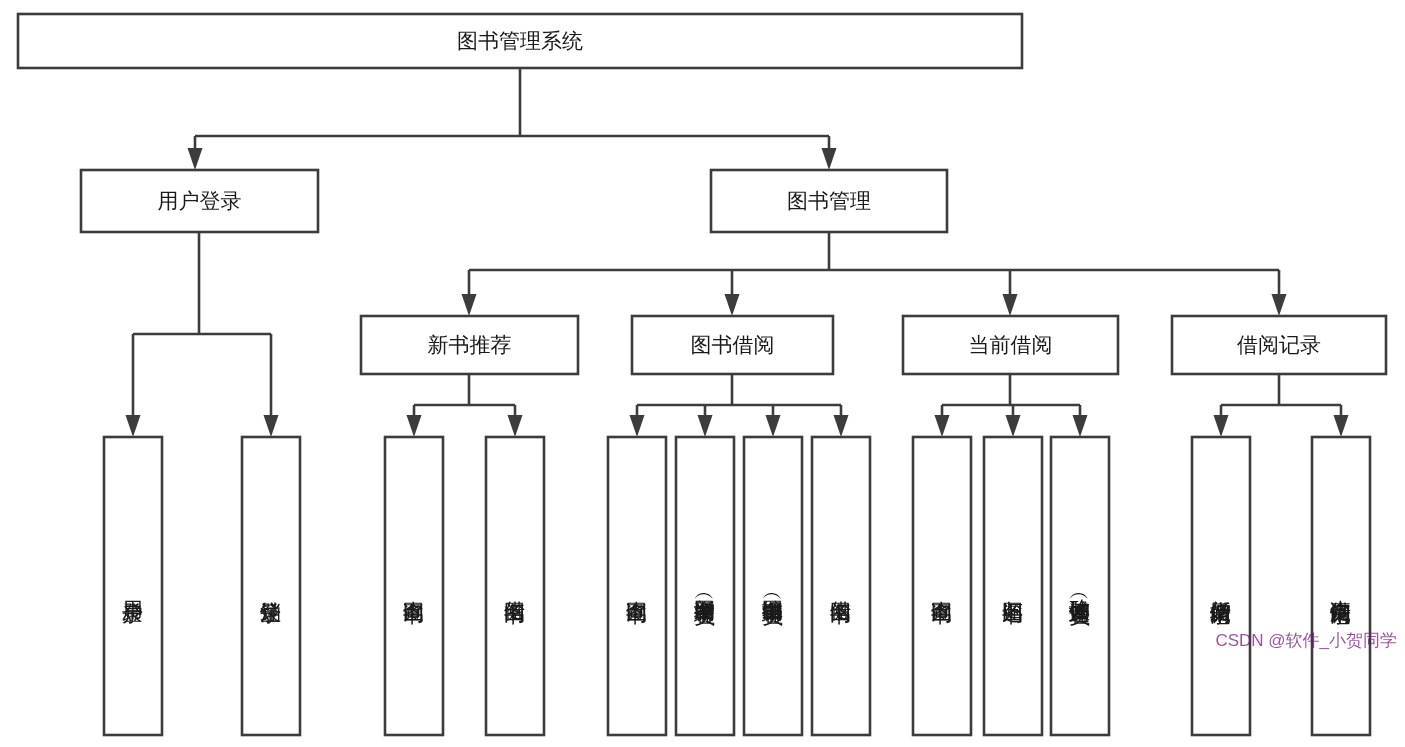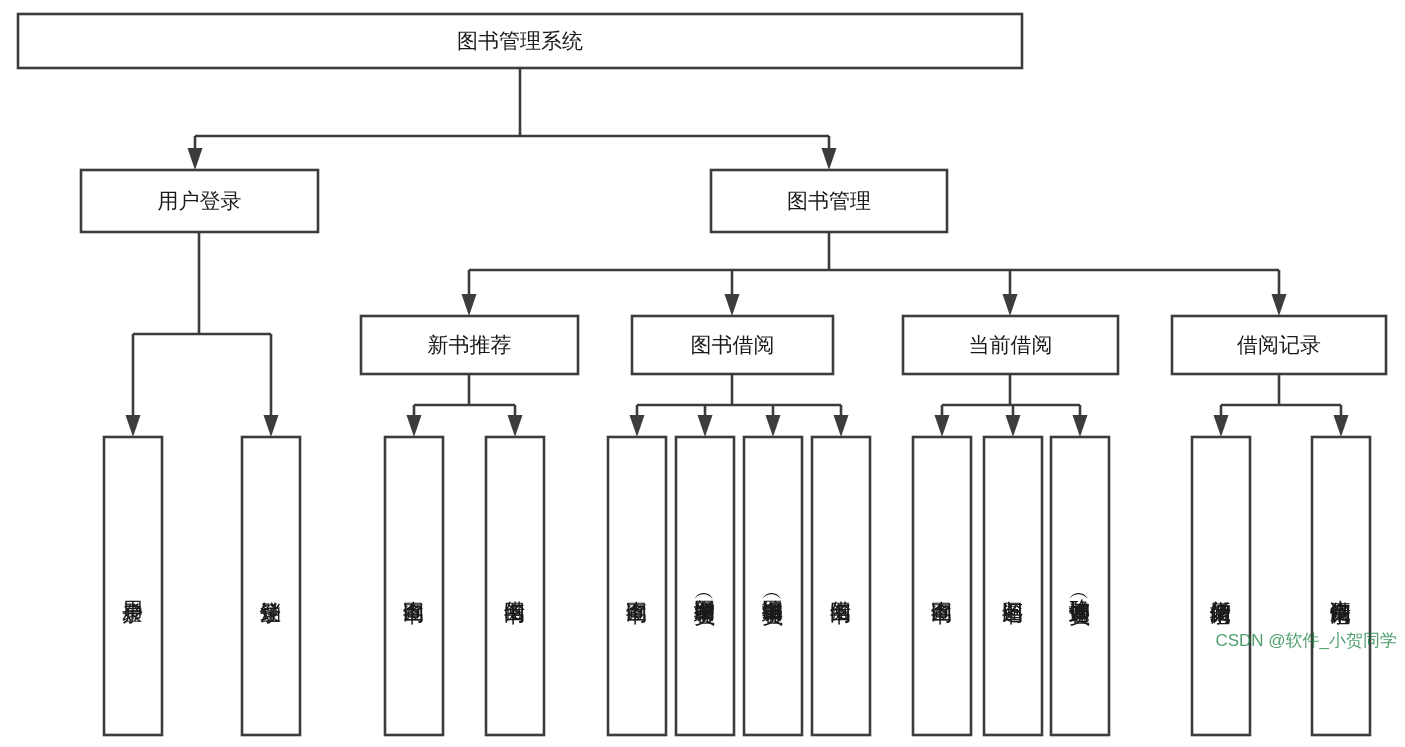--- a/index.html
+++ b/index.html
@@ -65,21 +65,21 @@
     justify-content: center;
     pointer-events: none;
     user-select: none;
   }
   .watermark {
     position: absolute;
     right: 8px;
     bottom: 6px;
     font-family: "Liberation Sans", "DejaVu Sans", sans-serif;
     font-size: 17px;
-    color: #15803d;
+    color: #701a75;
     opacity: 0.75;
     white-space: nowrap;
     user-select: none;
   }
 </style>
 </head>
 <body>
 
 <div id="diagram-root">
 

